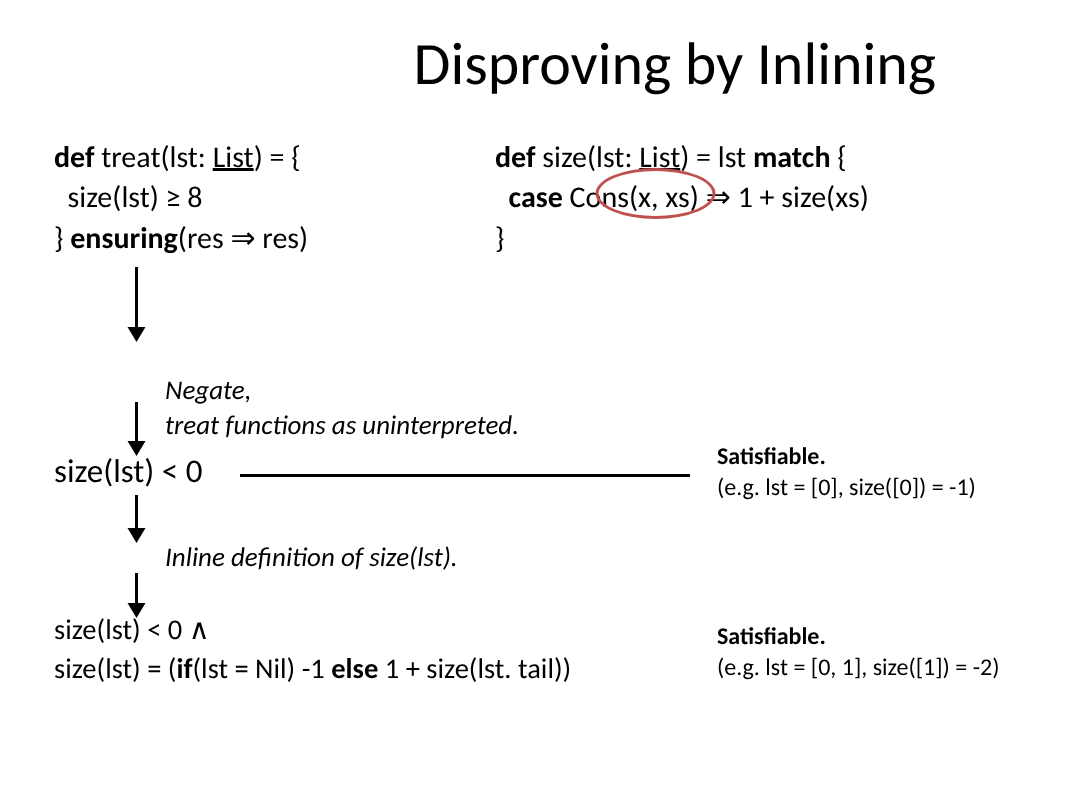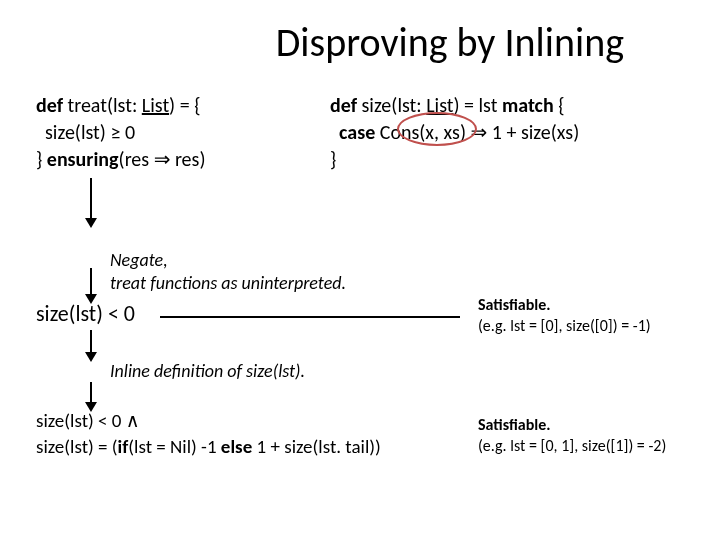--- a/index.html
+++ b/index.html
@@ -120,21 +120,21 @@
 <body>
 
 <div class="slide">
 
   <div class="title">Disproving by Inlining</div>
 
   <div class="code-left">
     <div>
       <span class="bold">def</span><span> treat(lst: </span><span class="u">List</span><span>) = {</span>
     </div>
-    <div style="white-space: pre;">  size(lst) ≥ 0</div>
+    <div style="white-space: pre;">  size(lst) ≥ 8</div>
     <div>
       <span>} </span><span class="bold">ensuring</span><span>(res ⇒ res)</span>
     </div>
   </div>
 
   <div class="code-right">
     <div>
       <span class="bold">def</span><span> size(lst: </span><span class="u">List</span><span>) = lst </span><span class="bold">match</span><span> {</span>
     </div>
     <div style="white-space: pre;"><span class="bold">  case</span><span> Cons(x, xs) ⇒ 1 + size(xs)</span></div>

